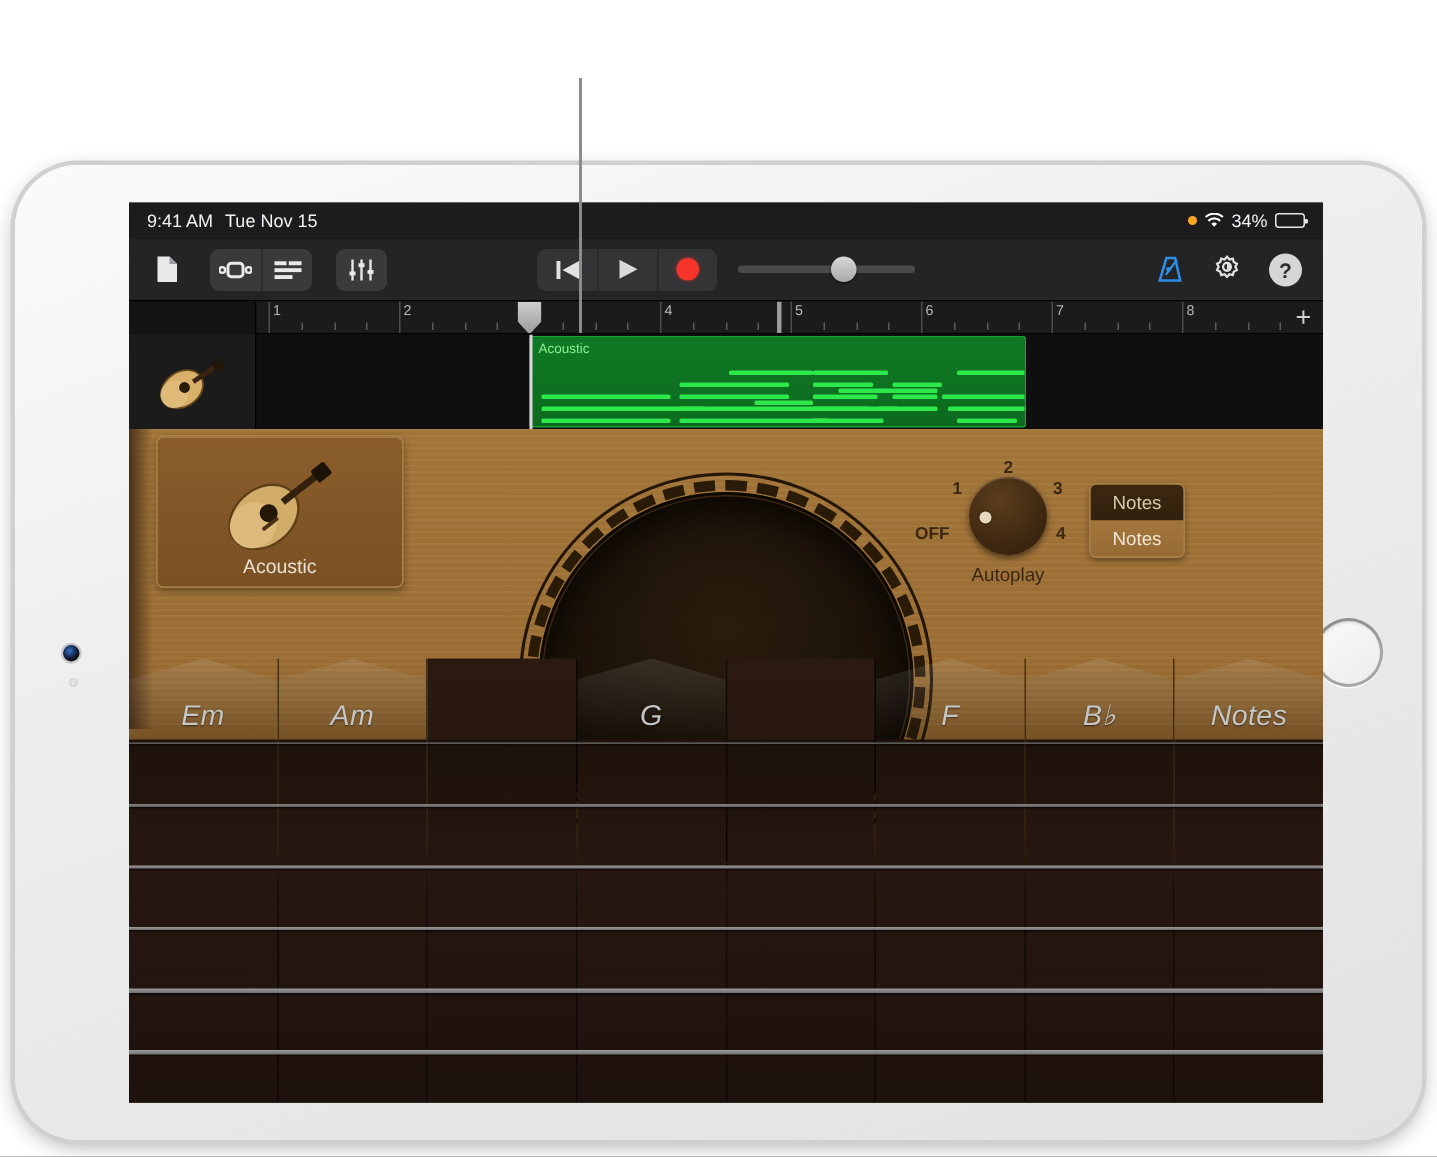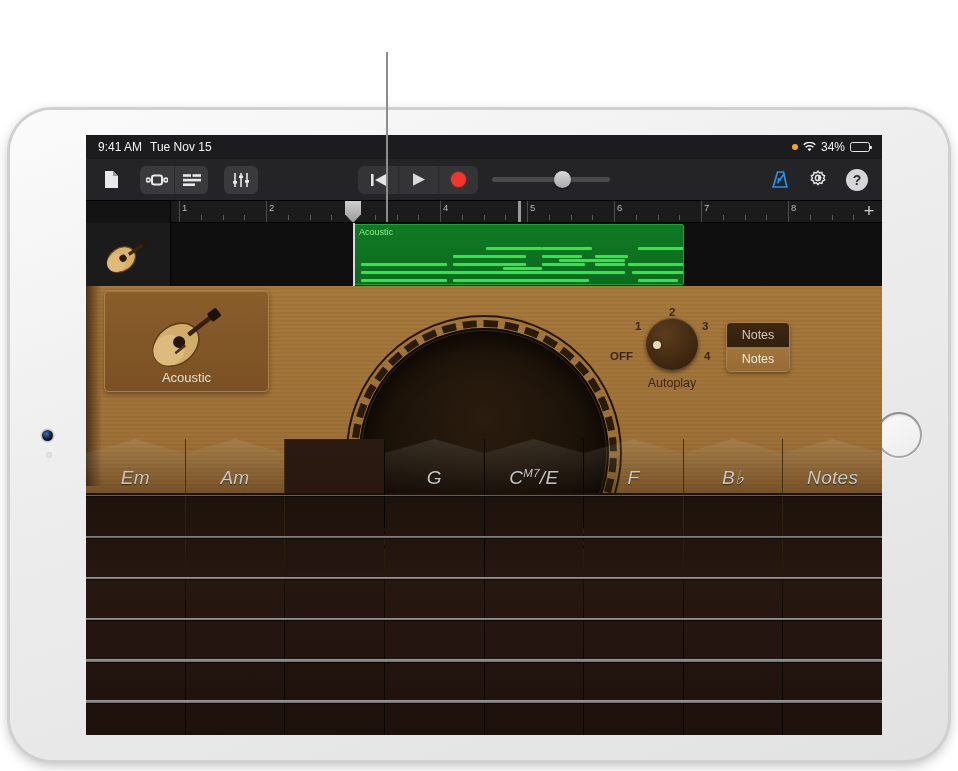--- a/index.html
+++ b/index.html
@@ -553,23 +553,20 @@
           <div class="chord-col">
             <div class="chord-body"></div>
           </div>
           <div class="chord-col">
             <div class="chord-tab">
               <div class="chord-name">G</div>
             </div>
             <div class="chord-body"></div>
           </div>
           <div class="chord-col">
-            <div class="chord-tab">
-              <div class="chord-name">C<sup>M7</sup>/E</div>
-            </div>
             <div class="chord-body"></div>
           </div>
           <div class="chord-col">
             <div class="chord-tab">
               <div class="chord-name">F</div>
             </div>
             <div class="chord-body"></div>
           </div>
           <div class="chord-col">
             <div class="chord-tab">

